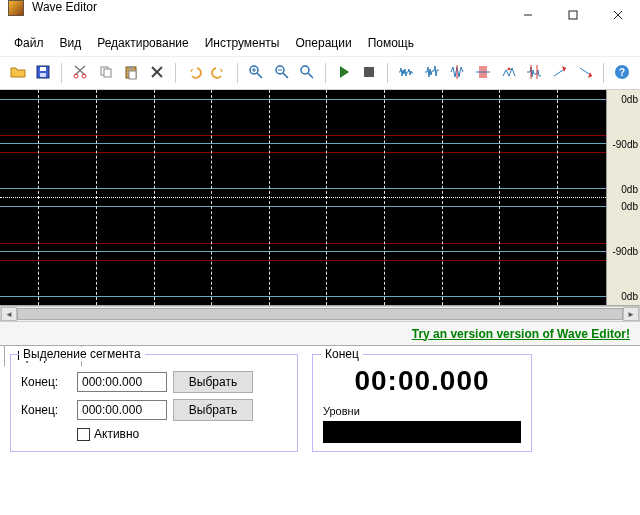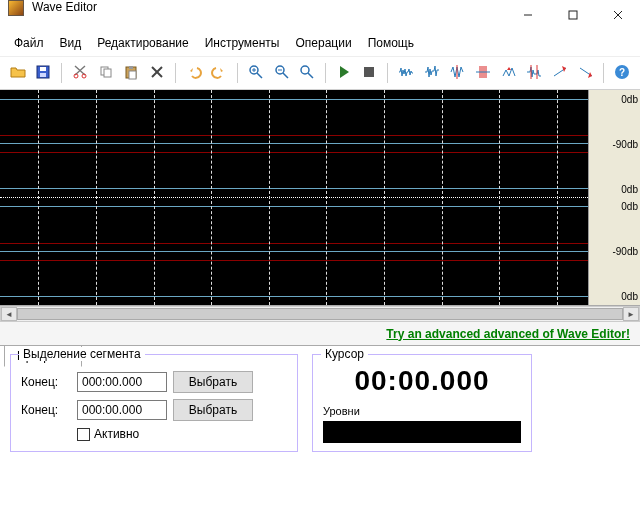--- a/index.html
+++ b/index.html
@@ -23,21 +23,21 @@
 .tbtn svg { width: 16px; height: 16px; }
 
 
 .wavewrap { height: 232px; display:flex; flex-direction:column;}
 .wavecanvas { flex:1; background: #000; position: relative; border-bottom:1px solid #aaa;}
 .track { height: 50%; position: relative; border-bottom: 1px dotted #fff; }
 .hline { position: absolute; left: 0; right: 0; height: 1px; }
 .hline.cyan { background: #6aa7c4; }
 .hline.red { background: #8b0000; }
 .vline { position: absolute; top: 0; bottom: 0; width: 0; border-left: 1px dashed #ddd; }
-.dbcol { position: absolute; right: 0; top:0; bottom:0; width: 52px; background: #ece9d8; border-left:1px solid #999; font-size:10px;}
+.dbcol { position: absolute; right: 0; top:0; bottom:0; width: 34px; background: #ece9d8; border-left:1px solid #999; font-size:10px;}
 .dbcol span { position:absolute; right:2px; transform:translateY(-50%); }
 .hscroll { height: 16px; background: #f0f0f0; border:1px solid #ccc; position:relative;}
 .hscroll .thumb { position:absolute; left:16px; right:16px; top:1px; bottom:1px; background:#cdcdcd; border:1px solid #aaa;}
 .hscroll .arr { position:absolute; top:0; width:16px; height:100%; background:#e8e8e8; border:1px solid #bbb; display:flex;align-items:center;justify-content:center;font-size:8px;color:#555;}
 .hscroll .arr.l{left:0}.hscroll .arr.r{right:0}
 
 
 .bottom { padding: 0; }
 .tabrow { display:flex; align-items:center; border-bottom:1px solid #aaa; background:#f5f5f5; height:24px;}
 .tab { padding: 3px 12px; background:#fff; border:1px solid #aaa; border-bottom:1px solid #fff; margin-bottom:-1px; margin-left:4px; font-size:12px;margin-top:44px;}
@@ -284,21 +284,21 @@
   <div class="hscroll">
     <div class="arr l">◄</div>
     <div class="thumb"></div>
     <div class="arr r">►</div>
   </div>
 </div>
 
 <div class="bottom">
   <div class="tabrow">
     <div class="tab">Прогресс</div>
-    <a class="tablink">Try an advanced advanced of Wave Editor!</a>
+    <a class="tablink">Try an version version of Wave Editor!</a>
   </div>
   <div class="panels">
 
     <div class="group seg">
       <div class="legend">Выделение сегмента</div>
       <div class="row">
         <label>Конец:</label>
         <input type="text" value="000:00.000" style="">
         <button>Выбрать</button>
       </div>
@@ -307,20 +307,20 @@
         <input type="text" value="000:00.000" style="">
         <button>Выбрать</button>
       </div>
       <div class="chkrow">
         <div class="chkbox"></div>
         <span>Активно</span>
       </div>
     </div>
 
     <div class="group cursorgrp">
-      <div class="legend">Курсор</div>
+      <div class="legend">Конец</div>
       <div class="timedisp">00:00.000</div>
       <div class="levels">Уровни</div>
       <div class="levelbar"></div>
     </div>
 
   </div>
 </div>
 
 </body></html>

